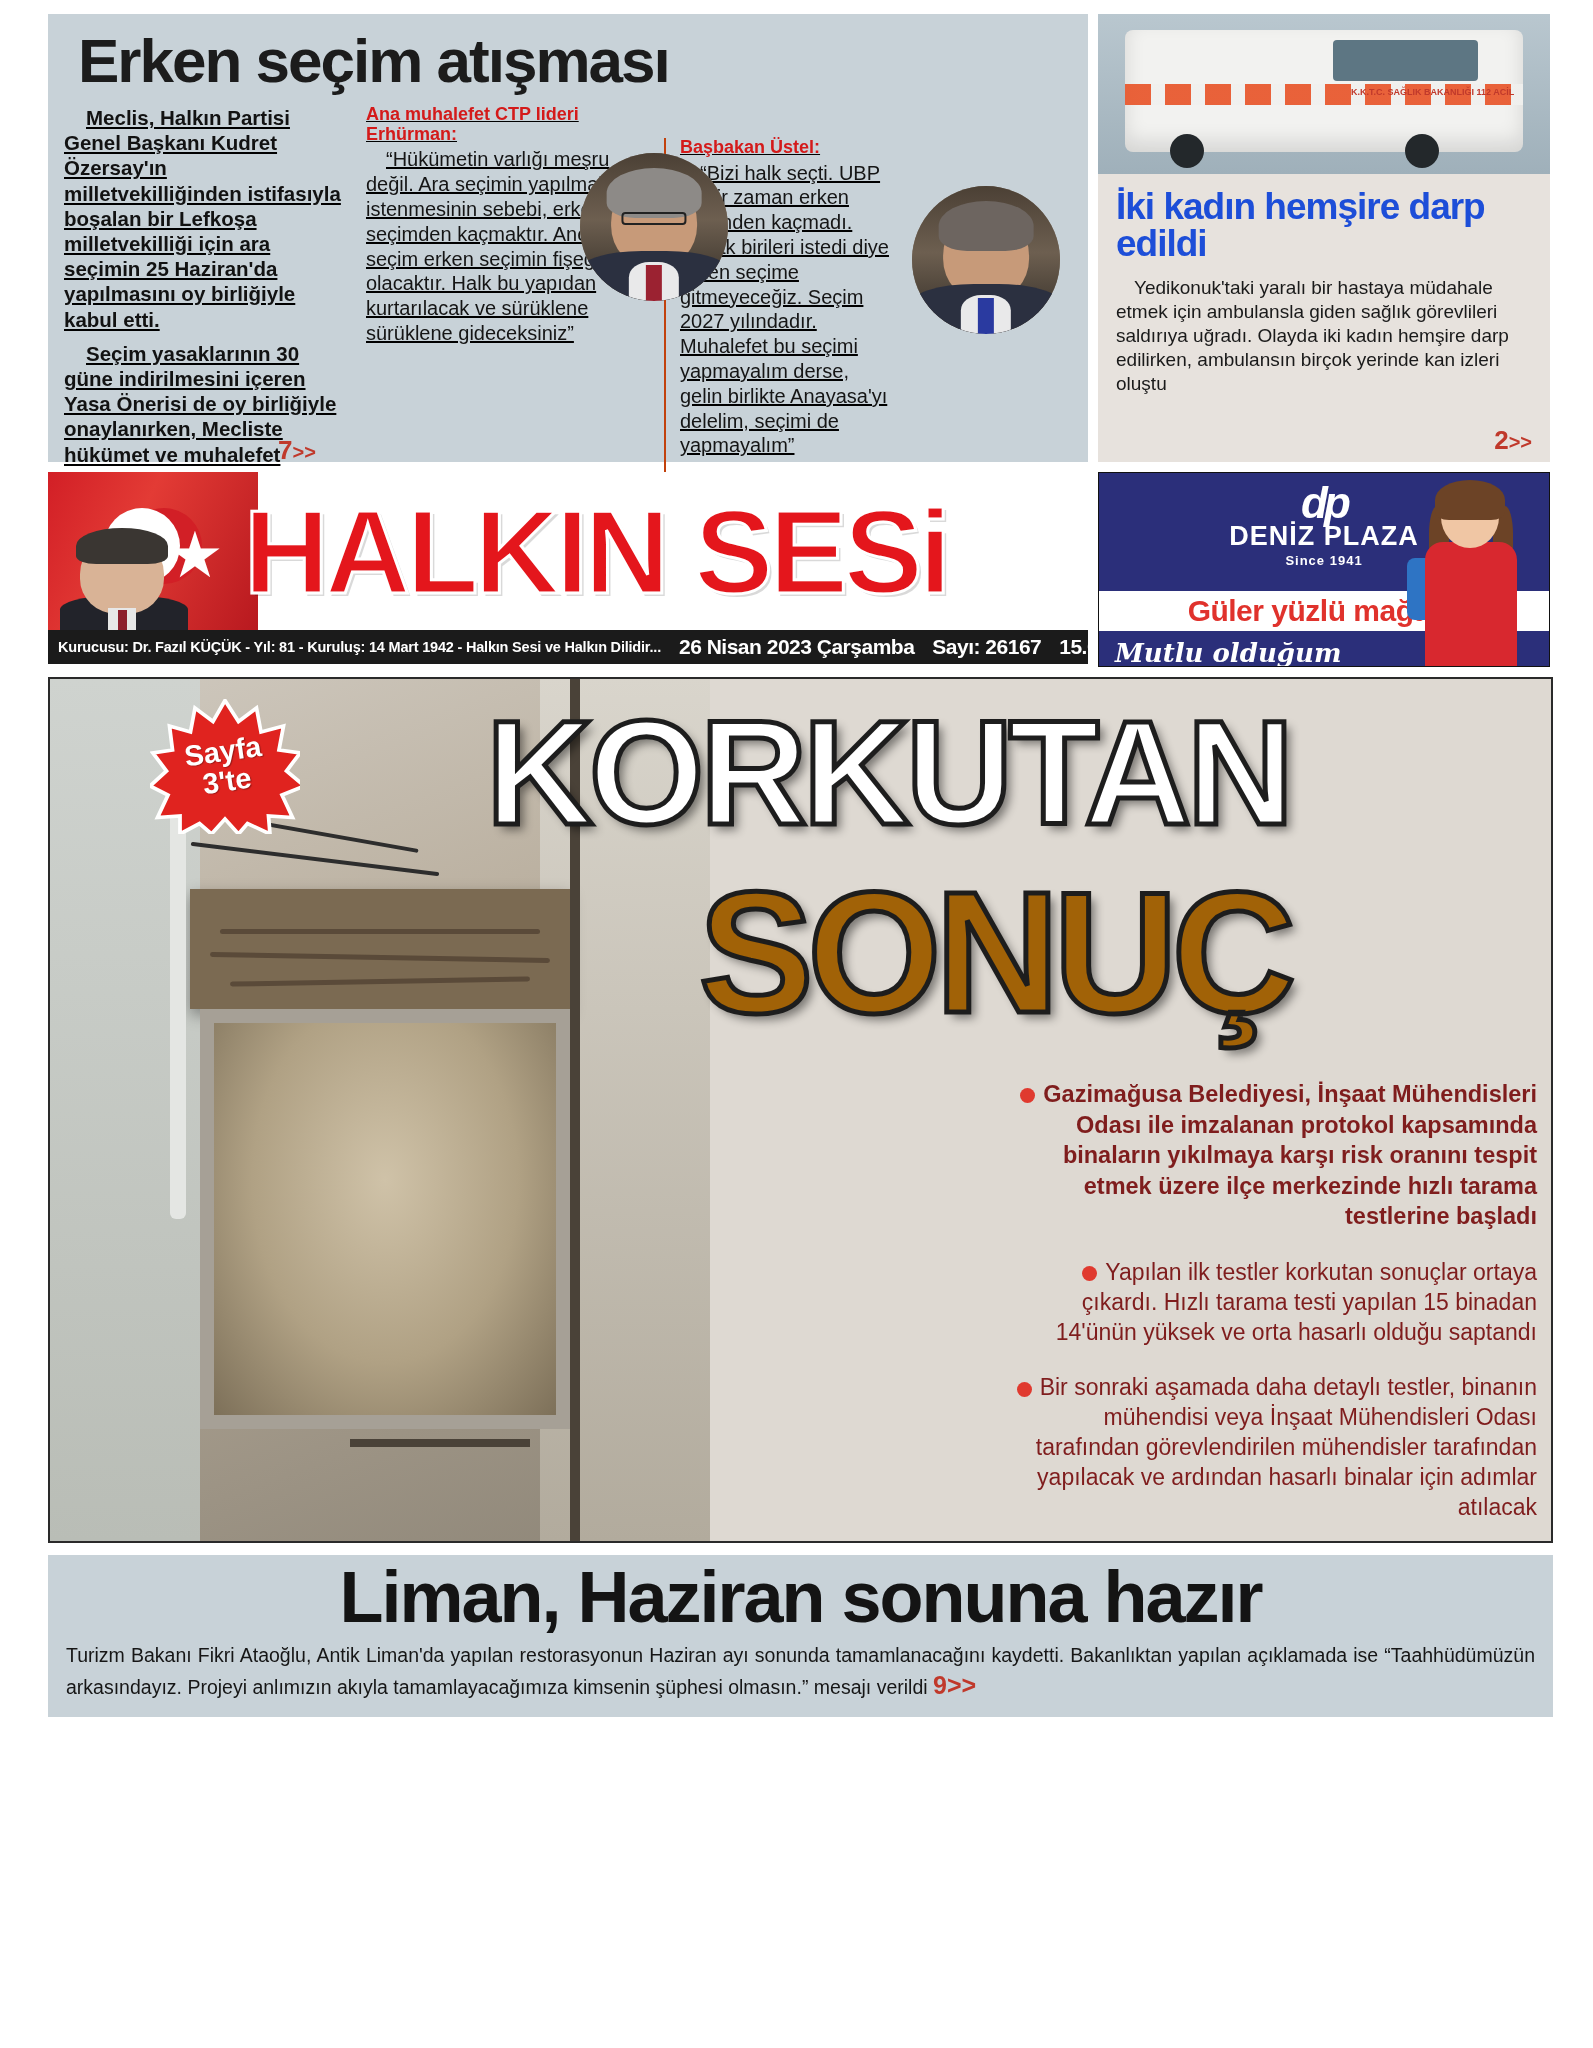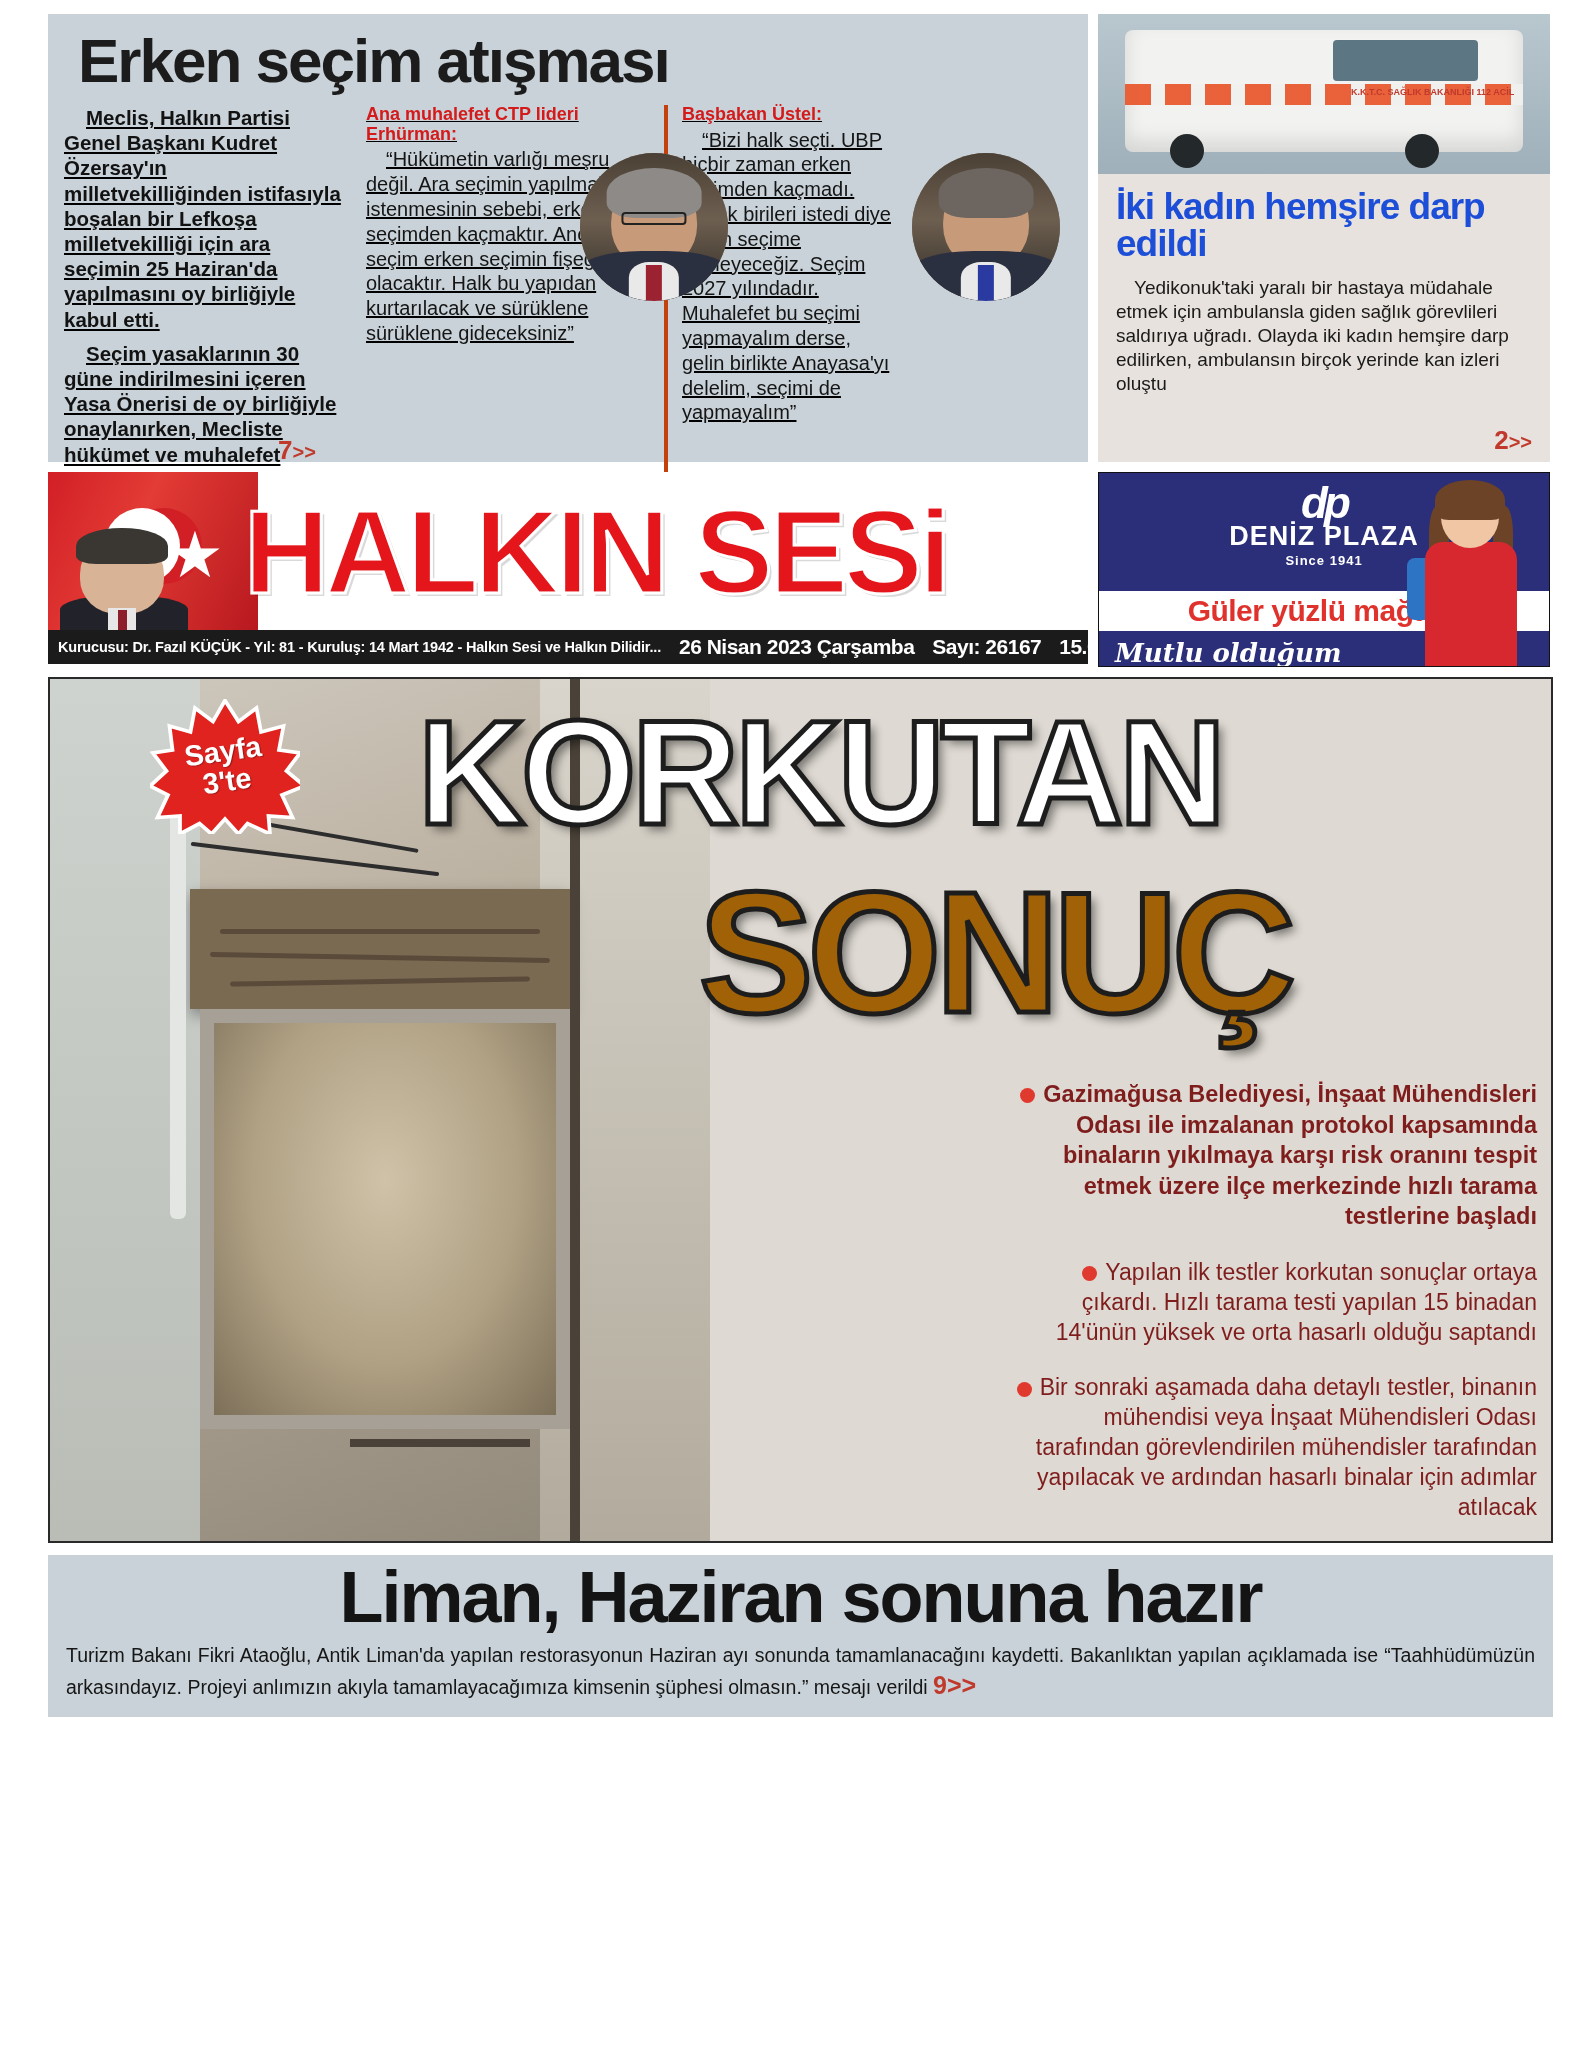--- a/index.html
+++ b/index.html
@@ -17,21 +17,21 @@
   .top-right { width: 452px; background: #e7e2dd; position: relative; }
 
   .lead-head {
     font-size: 62px; font-weight: bold; letter-spacing: -2px;
     color: #1c1c1c; line-height: 0.95; margin: 6px 0 14px 14px;
     font-family: "Liberation Sans", sans-serif;
   }
   .top-cols { display: flex; gap: 0; text-decoration: underline; }
   .col-a { width: 290px; padding-right: 12px; }
   .col-b { width: 310px; padding: 0 10px 0 12px; position: relative; }
-  .col-c { width: 400px; padding-left: 14px; border-left: 4px solid #c2410c; position: relative; }
+  .col-c { width: 400px; padding-left: 14px; border-left: 2px solid #c2410c; position: relative; margin-top: 33px; }
 
   .body-bold {
     font-size: 20.5px; line-height: 1.23; font-weight: bold; color: #121212;
     text-indent: 22px; margin-bottom: 9px;
   }
   .kicker { color: #d41a1a; font-weight: bold; font-size: 18px; margin-bottom: 3px; line-height:1.1;}
   .quote-txt { font-size: 20px; line-height: 1.24; color: #151515; }
   .quote-txt.ind { text-indent: 20px; }
 
   .portrait {
@@ -146,21 +146,21 @@
 
   .starburst {
      position:absolute; left: 100px; top: 20px; width: 150px; height: 135px; z-index: 6;
   }
   .sb-text { position:absolute; inset:0; display:flex; flex-direction:column; align-items:center;
      justify-content:center; color:#fff; font-weight:bold; font-size:29px; line-height:1.02;
      transform: rotate(-8deg); text-shadow: 1px 1px 1px rgba(0,0,0,.3); }
 
   .bigtitle { position:absolute; left: 300px; top: 24px; width: 940px; z-index: 5; }
   .bt1 { font-size: 148px; font-weight: bold; color:#fff; letter-spacing:-4px; line-height: .95;
-      -webkit-text-stroke: 5px #1d1d1d; text-align:center; font-family:"Liberation Sans",sans-serif;
+      -webkit-text-stroke: 5px #1d1d1d; text-align:right; font-family:"Liberation Sans",sans-serif;
       text-shadow: 6px 6px 10px rgba(0,0,0,.45); }
   .bt2 { font-size: 172px; font-weight: bold; color:#a16207; letter-spacing:-6px; line-height: 1.0;
       -webkit-text-stroke: 5px #1d1d1d; text-align:right; margin-top: 22px;
       font-family:"Liberation Sans",sans-serif; text-shadow: 6px 6px 10px rgba(0,0,0,.45); }
 
   .bullets { position:absolute; right: 14px; top: 400px; width: 530px; z-index: 6; text-align:right; }
   .bullet { margin-bottom: 26px; position: relative; }
   .bullet p { font-size: 23.5px; line-height: 1.3; color:#7f1d1d; font-weight: bold; }
   .bullet.b2 p, .bullet.b3 p { font-weight: normal; font-size: 23px; }
   .dot { display:inline-block; width: 15px; height: 15px; border-radius:50%; background:#e03a2f;

